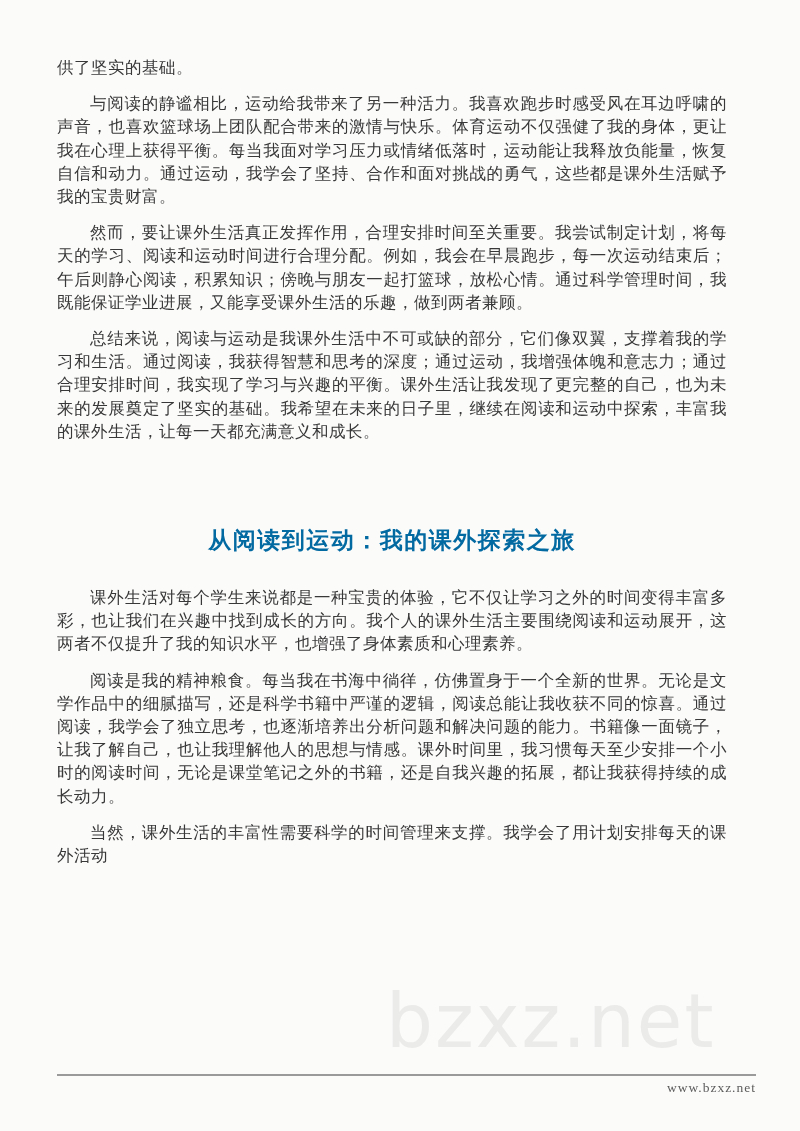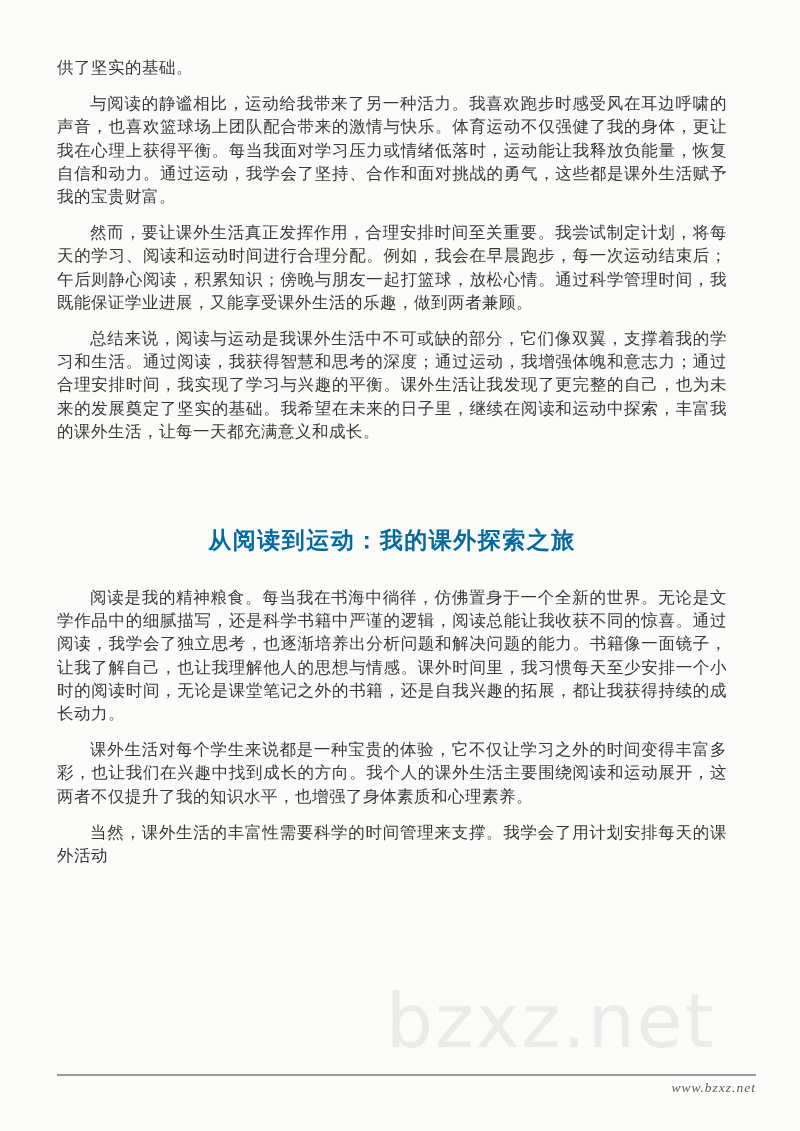--- a/index.html
+++ b/index.html
@@ -62,21 +62,20 @@
     top: 1074px;
     height: 0;
     border-top: 2px solid #9a9a9a;
   }
   .footer-url {
     position: absolute;
     z-index: 2;
     right: 44px;
     top: 1080px;
     font-family: "Liberation Serif", "DejaVu Serif", serif;
-    font-style: italic;
     font-size: 13.5px;
     letter-spacing: 1px;
     color: #5c5c5c;
     margin-left: 16px;
   }
 </style>
 </head>
 <body>
 
 <div class="page">
@@ -89,23 +88,23 @@
 
     <p class="para">与阅读的静谧相比，运动给我带来了另一种活力。我喜欢跑步时感受风在耳边呼啸的声音，也喜欢篮球场上团队配合带来的激情与快乐。体育运动不仅强健了我的身体，更让我在心理上获得平衡。每当我面对学习压力或情绪低落时，运动能让我释放负能量，恢复自信和动力。通过运动，我学会了坚持、合作和面对挑战的勇气，这些都是课外生活赋予我的宝贵财富。</p>
 
     <p class="para">然而，要让课外生活真正发挥作用，合理安排时间至关重要。我尝试制定计划，将每天的学习、阅读和运动时间进行合理分配。例如，我会在早晨跑步，每一次运动结束后；午后则静心阅读，积累知识；傍晚与朋友一起打篮球，放松心情。通过科学管理时间，我既能保证学业进展，又能享受课外生活的乐趣，做到两者兼顾。</p>
 
 
     <p class="para">总结来说，阅读与运动是我课外生活中不可或缺的部分，它们像双翼，支撑着我的学习和生活。通过阅读，我获得智慧和思考的深度；通过运动，我增强体魄和意志力；通过合理安排时间，我实现了学习与兴趣的平衡。课外生活让我发现了更完整的自己，也为未来的发展奠定了坚实的基础。我希望在未来的日子里，继续在阅读和运动中探索，丰富我的课外生活，让每一天都充满意义和成长。</p>
 
     <h1 class="essay-title">从阅读到运动：我的课外探索之旅</h1>
 
+    <p class="para">课外生活对每个学生来说都是一种宝贵的体验，它不仅让学习之外的时间变得丰富多彩，也让我们在兴趣中找到成长的方向。我个人的课外生活主要围绕阅读和运动展开，这两者不仅提升了我的知识水平，也增强了身体素质和心理素养。</p>
+
     <p class="para">阅读是我的精神粮食。每当我在书海中徜徉，仿佛置身于一个全新的世界。无论是文学作品中的细腻描写，还是科学书籍中严谨的逻辑，阅读总能让我收获不同的惊喜。通过阅读，我学会了独立思考，也逐渐培养出分析问题和解决问题的能力。书籍像一面镜子，让我了解自己，也让我理解他人的思想与情感。课外时间里，我习惯每天至少安排一个小时的阅读时间，无论是课堂笔记之外的书籍，还是自我兴趣的拓展，都让我获得持续的成长动力。</p>
-
-    <p class="para">课外生活对每个学生来说都是一种宝贵的体验，它不仅让学习之外的时间变得丰富多彩，也让我们在兴趣中找到成长的方向。我个人的课外生活主要围绕阅读和运动展开，这两者不仅提升了我的知识水平，也增强了身体素质和心理素养。</p>
 
 
     <p class="para">当然，课外生活的丰富性需要科学的时间管理来支撑。我学会了用计划安排每天的课外活动</p>
 
   </div>
 
   <div class="footer-rule"></div>
 
   <div class="footer-url">www.bzxz.net</div>
 

